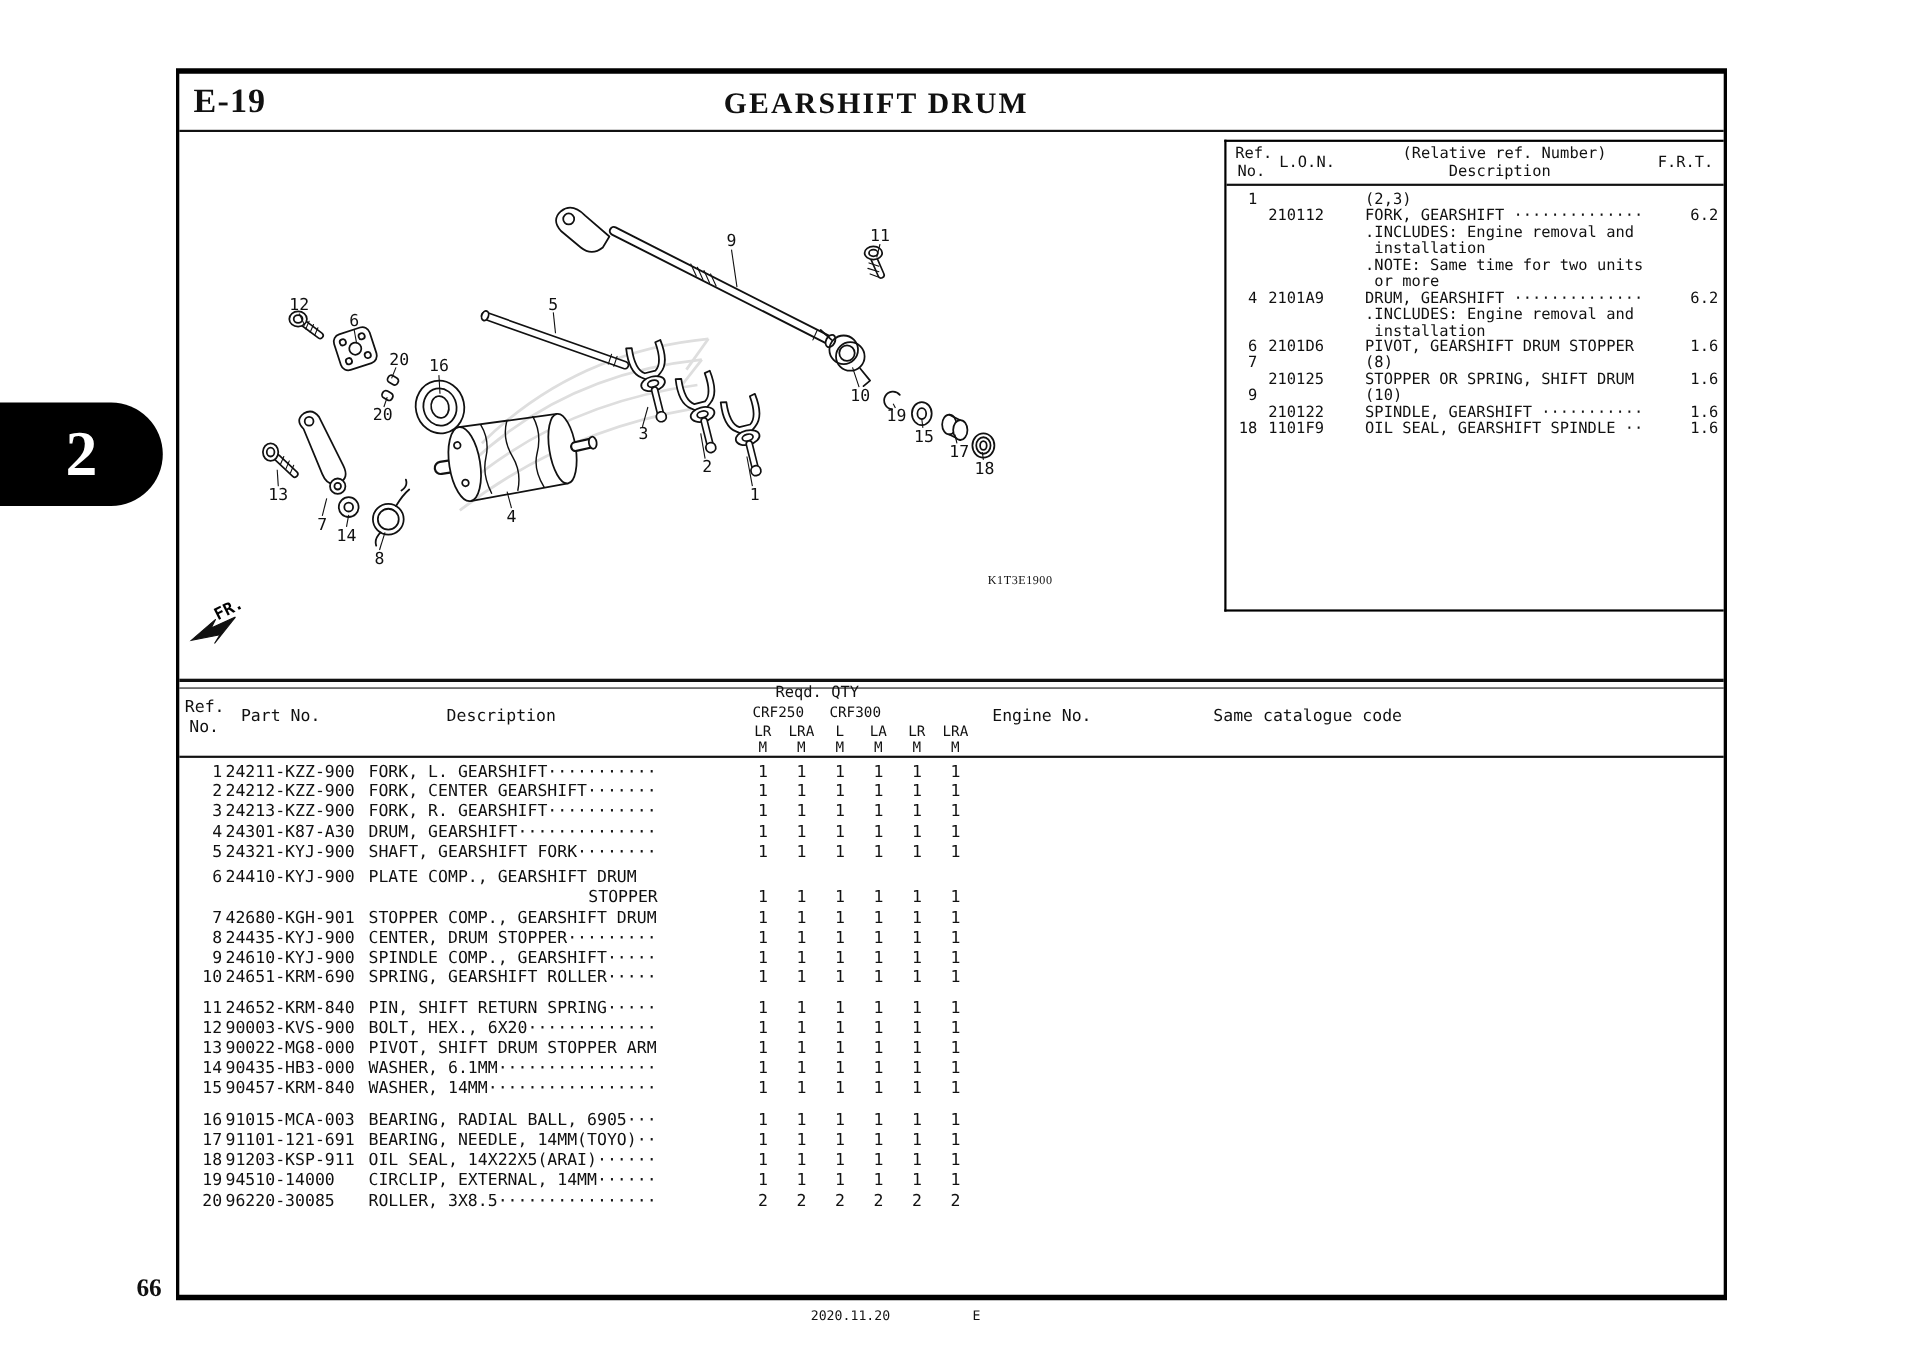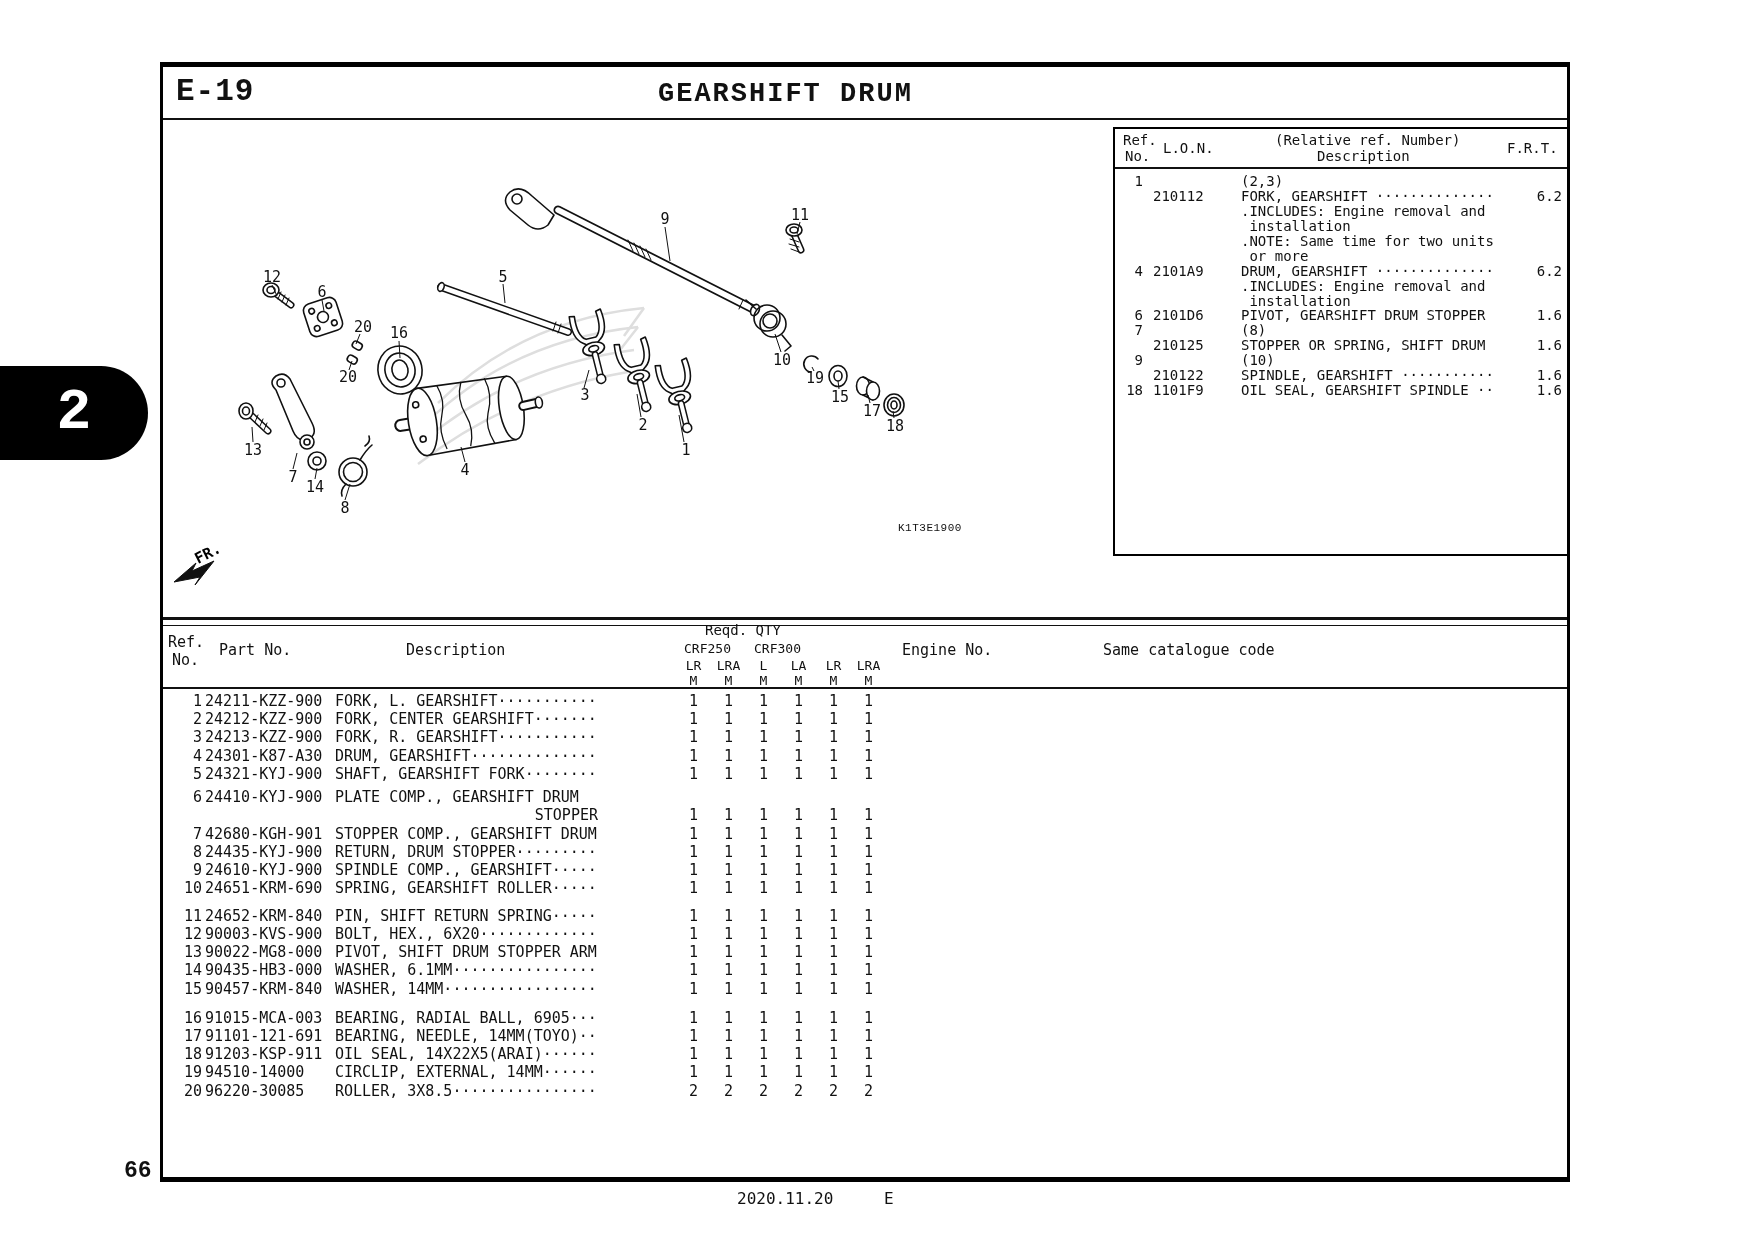--- a/index.html
+++ b/index.html
@@ -1,19 +1,19 @@
 <!DOCTYPE html>
 <html><head>
 <meta charset="utf-8">
 <style>
   html,body{margin:0;padding:0;background:#fff;}
   .page{position:relative;width:1754px;height:1240px;background:#fff;color:#111;
         font-family:"DejaVu Sans Mono","Liberation Mono",monospace;overflow:hidden;}
   .hline{position:absolute;background:#111;}
-  .sans{font-family:Liberation Mono, monospace;}
+  .sans{font-family:Liberation Serif, serif;}
 
   
   .tab2{position:absolute;left:0;top:366px;width:148px;height:94px;background:#000;
         border-radius:0 47px 47px 0;display:flex;align-items:center;justify-content:center;}
   .tab2 span{color:#fff;font-size:58px;font-weight:bold;line-height:1;}
 
   
   .frame{position:absolute;left:160px;top:62px;width:1410px;height:1120px;
          border:3px solid #000;border-top-width:5px;border-bottom-width:5px;box-sizing:border-box;}
 
@@ -46,21 +46,21 @@
   .c-qty{width:36px;text-align:center;}
   .gaprow{position:relative;}
 
   
   .diagram{position:absolute;left:160px;top:120px;width:833px;height:497px;}
   .diagram svg{position:absolute;left:0;top:0;}
   #callouts div{position:absolute;transform:translate(-50%,-50%);font-size:15px;line-height:1;}
   .diagcode{position:absolute;left:898px;top:522px;font-size:11px;letter-spacing:0.5px;}
 
   .pageno{position:absolute;left:124px;top:1158px;font-size:23px;font-weight:700;}
-  .footer span{position:absolute;top:1189px;font-size:16px;}
+  .footer span{position:absolute;top:1189px;font-size:12px;}
 </style>
 </head>
 <body>
 
 <div class="page">
 
   <div class="tab2">
     <span class="sans">2</span>
   </div>
 
@@ -511,21 +511,21 @@
         <span class="c-qty" style="left: 550.5px;">1</span>
         <span class="c-qty" style="left: 585.5px;">1</span>
         <span class="c-qty" style="left: 620.5px;">1</span>
         <span class="c-qty" style="left: 655.5px;">1</span>
         <span class="c-qty" style="left: 690.5px;">1</span>
       </div>
 
   <div class="pt-row">
     <span class="c-ref">8</span>
     <span class="c-part">24435-KYJ-900</span>
-    <span class="c-desc">RETURN, DRUM STOPPER·········</span>
+    <span class="c-desc">CENTER, DRUM STOPPER·········</span>
   <span class="c-qty" style="left: 515.5px;">1</span>
         <span class="c-qty" style="left: 550.5px;">1</span>
         <span class="c-qty" style="left: 585.5px;">1</span>
         <span class="c-qty" style="left: 620.5px;">1</span>
         <span class="c-qty" style="left: 655.5px;">1</span>
         <span class="c-qty" style="left: 690.5px;">1</span>
       </div>
 
   <div class="pt-row">
     <span class="c-ref">9</span>

